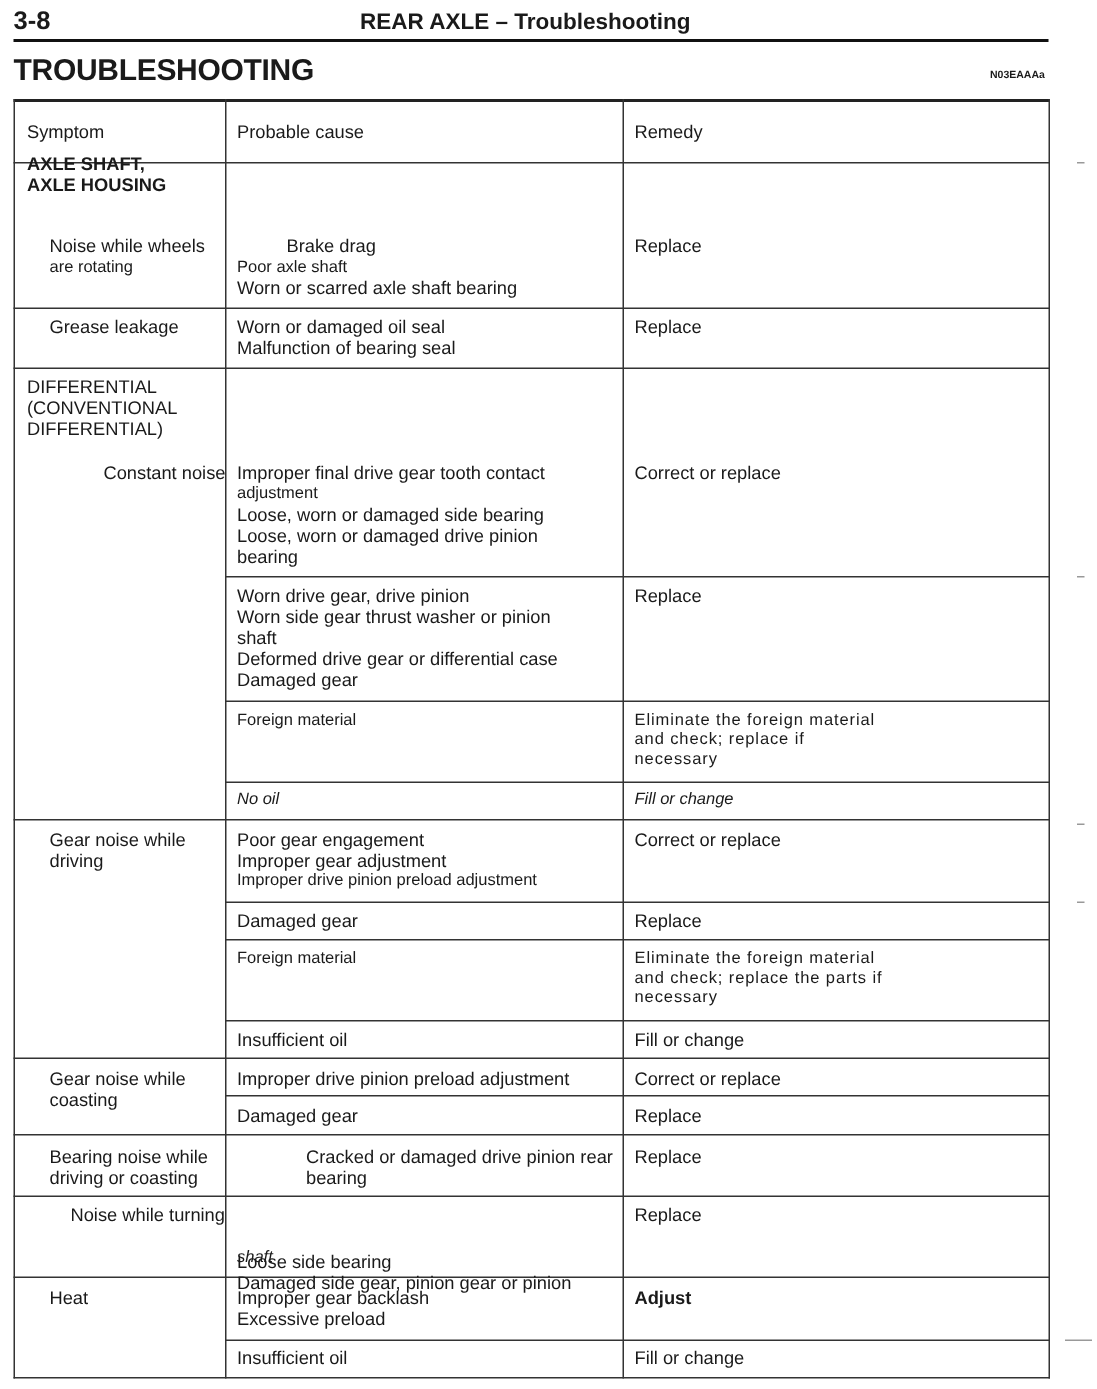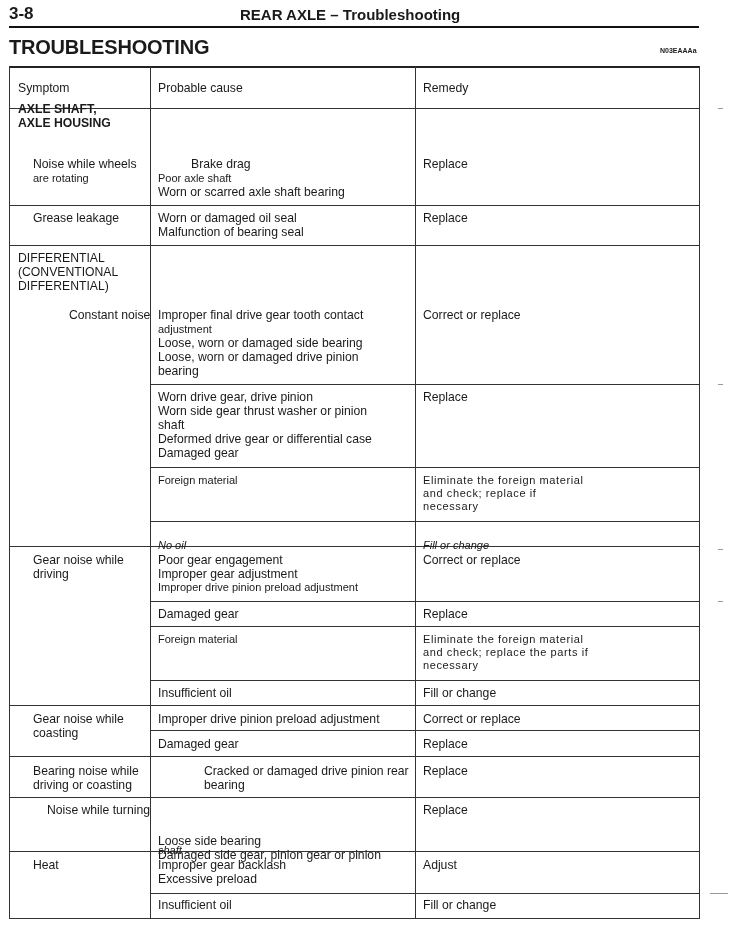--- a/index.html
+++ b/index.html
@@ -8,21 +8,21 @@
   .abs { position:absolute; }
   .page-num { left:9px; top:4px; font-size:17px; font-weight:bold; }
   .running-head { left:240px; top:6px; font-size:15px; font-weight:bold; }
   .head-rule { left:9px; top:26px; width:690px; height:2px; background:#111; }
   .section-title { left:9px; top:36px; font-size:20px; font-weight:bold; letter-spacing:-0.2px; }
   .code { left:660px; top:47px; font-size:7px; font-weight:bold; }
   .hl { position:absolute; height:1px; background:#333; }
   .vl { position:absolute; width:1px; background:#333; }
   .cell { position:absolute; font-size:12.2px; line-height:14px; white-space:pre-line; }
   .small { font-size:11px; line-height:13px; }
-  .italic { font-style:italic;margin-top:12px; }
+  .italic { font-style:italic; }
   .wide { letter-spacing:0.6px; }
   .marg { position:absolute; width:5px; height:1px; background:#999; }
 </style>
 </head>
 <body>
 
 <div class="abs page-num">3-8</div>
 <div class="abs running-head">REAR AXLE – Troubleshooting</div>
 <div class="abs head-rule"></div>
 <div class="abs section-title">TROUBLESHOOTING</div>
@@ -133,21 +133,21 @@
 
   <div class="cell" style="left:33px;top:803px;margin-left:14px;">Noise while turning</div>
   <div class="cell" style="left:158px;top:834px;">Loose side bearing
 Damaged side gear, pinion gear or pinion</div>
   <div class="cell small italic" style="left:158px;top:832px;">shaft</div>
   <div class="cell" style="left:423px;top:803px;">Replace</div>
 
   <div class="cell" style="left:33px;top:858px;">Heat</div>
   <div class="cell" style="left:158px;top:858px;">Improper gear backlash
 Excessive preload</div>
-  <div class="cell" style="left:423px;top:858px;">Adjust</div>
+  <div class="cell" style="left:423px;top:858px;font-weight:bold;">Adjust</div>
   <div class="cell" style="left:158px;top:898px;">Insufficient oil</div>
   <div class="cell" style="left:423px;top:898px;">Fill or change</div>
 </div>
 
 <div class="marg" style="left:718px;top:108px;"></div>
 <div class="marg" style="left:718px;top:384px;"></div>
 <div class="marg" style="left:718px;top:549px;"></div>
 <div class="marg" style="left:718px;top:601px;"></div>
 <div class="marg" style="left:710px;top:893px;width:18px;"></div>
 

